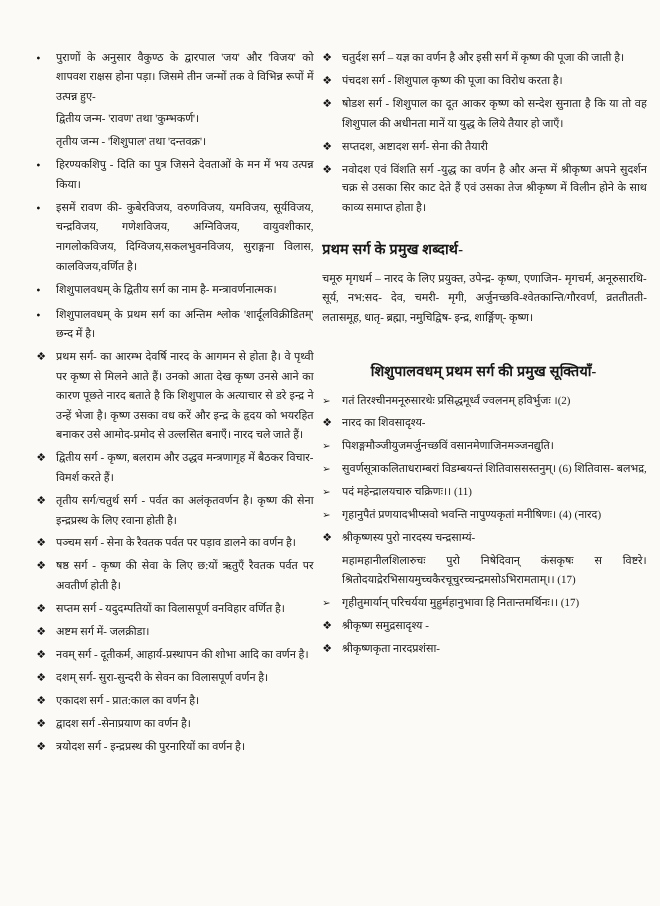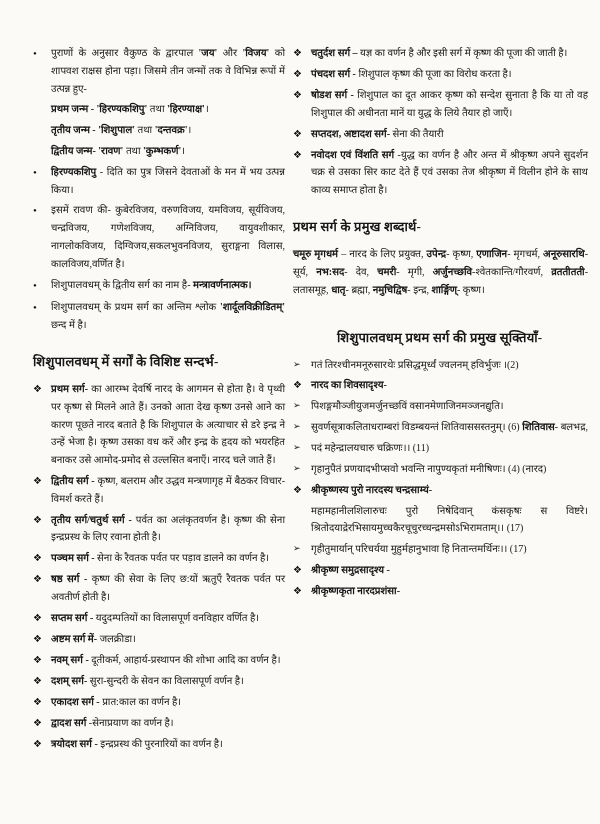--- a/index.html
+++ b/index.html
@@ -32,21 +32,21 @@
   }
   .item.dot .marker{font-size:11px;}
   .item.diamond .marker{font-size:10px;}
   .item.arrow .marker{font-size:9px;}
   .txt{
     flex:1;
     font-size:10px;
     line-height:1.78;
     text-align:justify;
   }
-  .b{font-weight:bold;}
+  .b{font-weight:normal;}
   h2{
     font-size:13px;
     font-weight:bold;
     margin:18px 0 10px 0;
     letter-spacing:0.2px;
   }
   .col.right h2.h-shabdarth{}
   .col.right h2.h-sukti{margin-top:28px;padding-left:44px;}
   .para{
     margin:0 0 0 0;
@@ -61,48 +61,43 @@
 <div class="page">
 
   <div class="col left">
     <div class="list" id="list-intro">
         <div class="item dot">
           <span class="marker">•</span>
           <span class="txt"><span>पुराणों के अनुसार वैकुण्ठ के द्वारपाल </span><span class="b">'जय'</span><span> और </span><span class="b">'विजय'</span><span> को शापवश राक्षस होना पड़ा। जिसमे तीन जन्मों तक वे विभिन्न रूपों में उत्पन्न हुए-</span></span>
         </div>
         <div class="item none">
           <span class="marker"></span>
-          <span class="txt"><span class="b">प्रथम जन्म - 'हिरण्यकशिपु'</span><span> तथा </span><span class="b">'हिरण्याक्ष'</span><span>।</span></span>
+          <span class="txt"><span class="b">द्वितीय जन्म- 'रावण'</span><span> तथा </span><span class="b">'कुम्भकर्ण'</span><span>।</span></span>
         </div>
         <div class="item none">
           <span class="marker"></span>
           <span class="txt"><span class="b">तृतीय जन्म - 'शिशुपाल'</span><span> तथा </span><span class="b">'दन्तवक्र'</span><span>।</span></span>
         </div>
-        <div class="item none">
-          <span class="marker"></span>
-          <span class="txt"><span class="b">द्वितीय जन्म- 'रावण'</span><span> तथा </span><span class="b">'कुम्भकर्ण'</span><span>।</span></span>
-        </div>
         <div class="item dot">
           <span class="marker">•</span>
           <span class="txt"><span class="b">हिरण्यकशिपु</span><span> - दिति का पुत्र जिसने देवताओं के मन में भय उत्पन्न किया।</span></span>
         </div>
         <div class="item dot">
           <span class="marker">•</span>
           <span class="txt"><span>इसमें रावण की- कुबेरविजय, वरुणविजय, यमविजय, सूर्यविजय, चन्द्रविजय, गणेशविजय, अग्निविजय, वायुवशीकार, नागलोकविजय, दिग्विजय,सकलभुवनविजय, सुराङ्गना विलास, कालविजय,वर्णित है।</span></span>
         </div>
         <div class="item dot">
           <span class="marker">•</span>
           <span class="txt"><span>शिशुपालवधम् के द्वितीय सर्ग का नाम है- </span><span class="b">मन्त्रावर्णनात्मक।</span></span>
         </div>
         <div class="item dot">
           <span class="marker">•</span>
           <span class="txt"><span>शिशुपालवधम् के प्रथम सर्ग का अन्तिम श्लोक </span><span class="b">'शार्दूलविक्रीडितम्'</span><span> छन्द में है।</span></span>
         </div>
       </div>
-    <h2>शिशुपालवधम् में सर्गों के विशिष्ट सन्दर्भ-</h2>
     <div class="list" id="list-sarga-left">
         <div class="item diamond">
           <span class="marker">❖</span>
           <span class="txt"><span class="b">प्रथम सर्ग-</span><span> का आरम्भ देवर्षि नारद के आगमन से होता है। वे पृथ्वी पर कृष्ण से मिलने आते हैं। उनको आता देख कृष्ण उनसे आने का कारण पूछते नारद बताते है कि शिशुपाल के अत्याचार से डरे इन्द्र ने उन्हें भेजा है। कृष्ण उसका वध करें और इन्द्र के हृदय को भयरहित बनाकर उसे आमोद-प्रमोद से उल्लसित बनाएँ। नारद चले जाते हैं।</span></span>
         </div>
         <div class="item diamond">
           <span class="marker">❖</span>
           <span class="txt"><span class="b">द्वितीय सर्ग - </span><span>कृष्ण, बलराम और उद्धव मन्त्रणागृह में बैठकर विचार-विमर्श करते हैं।</span></span>
         </div>
         <div class="item diamond">

